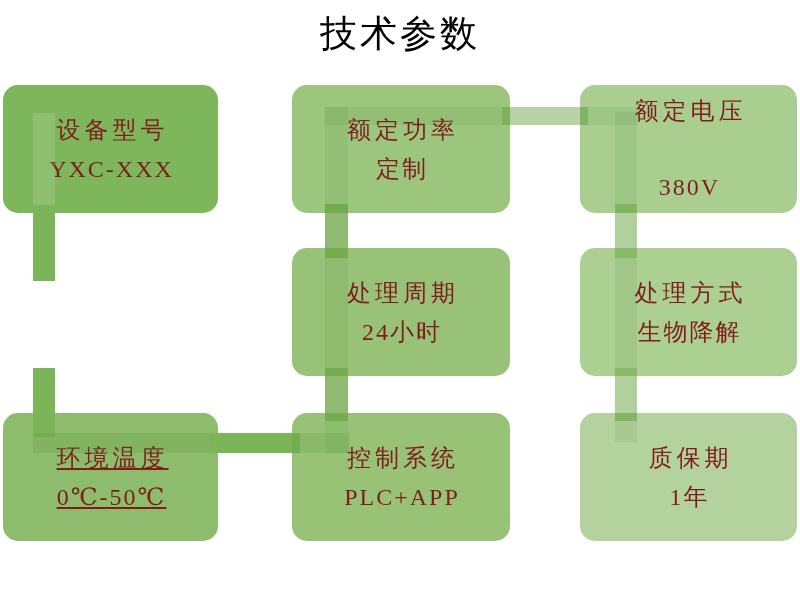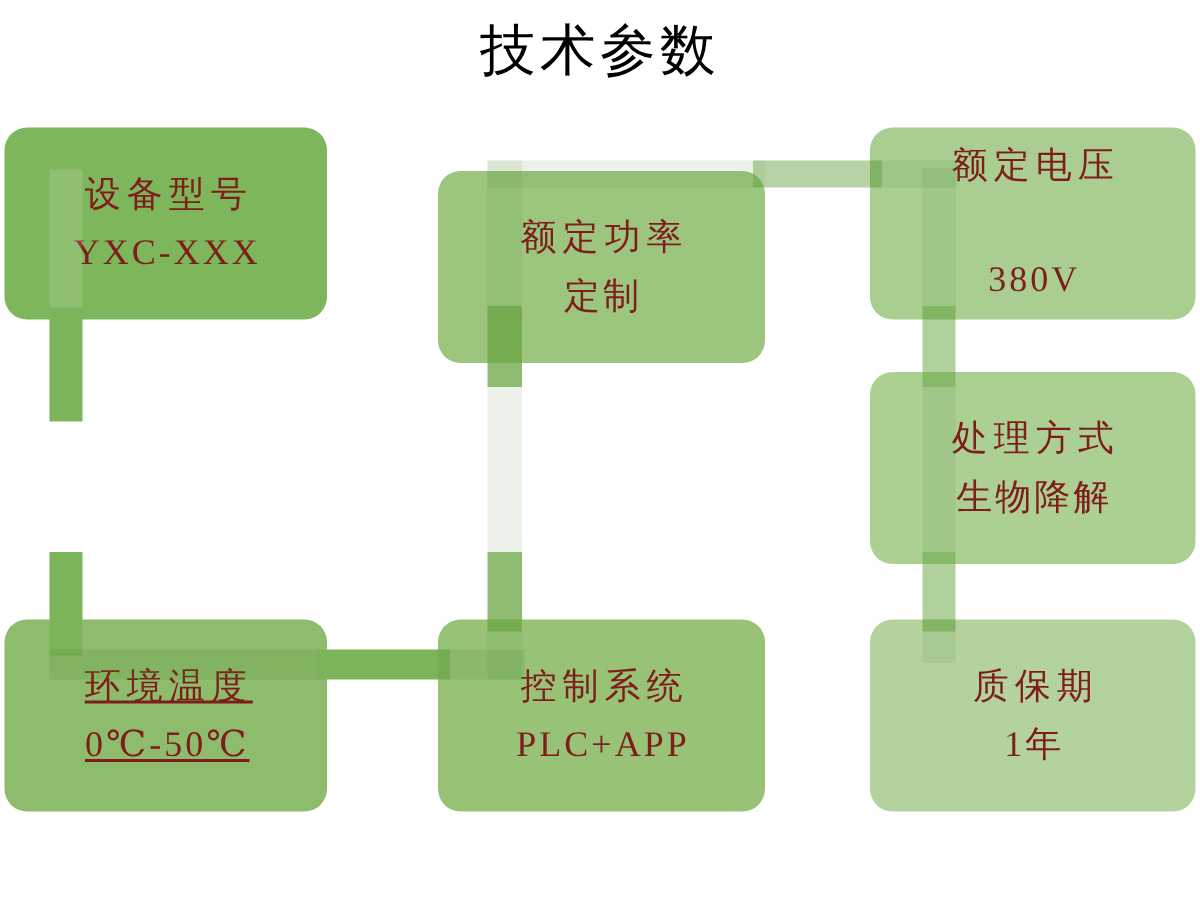--- a/index.html
+++ b/index.html
@@ -59,27 +59,31 @@
 </head>
 <body>
 
 <div id="canvas">
   <div class="slide-title">技术参数</div>
 
   <div class="pbox" id="b0" style="background: rgb(125, 182, 91);">
     <div class="plabel">设备型号</div>
     <div class="pvalue">YXC-XXX</div>
   </div>
-  <div class="pbox" id="b1" style="background: rgb(156, 198, 126); margin-top: 29px;">
+  <div class="pbox" id="b1" style="background: rgb(156, 198, 126);">
     <div class="plabel">额定功率</div>
     <div class="pvalue">定制</div>
   </div>
   <div class="pbox" id="b2" style="background: rgb(169, 206, 144); gap: 46px;">
     <div class="plabel">额定电压</div>
     <div class="pvalue">380V</div>
+  </div>
+  <div class="pbox" id="b4" style="background: rgb(152, 194, 120);">
+    <div class="plabel">处理周期</div>
+    <div class="pvalue">24小时</div>
   </div>
   <div class="pbox" id="b5" style="background: rgb(171, 208, 146); text-align: right;">
     <div class="plabel">处理方式</div>
     <div class="pvalue">生物降解</div>
   </div>
   <div class="pbox" id="b6" style="background: rgb(140, 188, 108);">
     <div class="plabel">环境温度</div>
     <div class="pvalue">0℃-50℃</div>
   </div>
   <div class="pbox" id="b7" style="background: rgb(152, 195, 119);">

